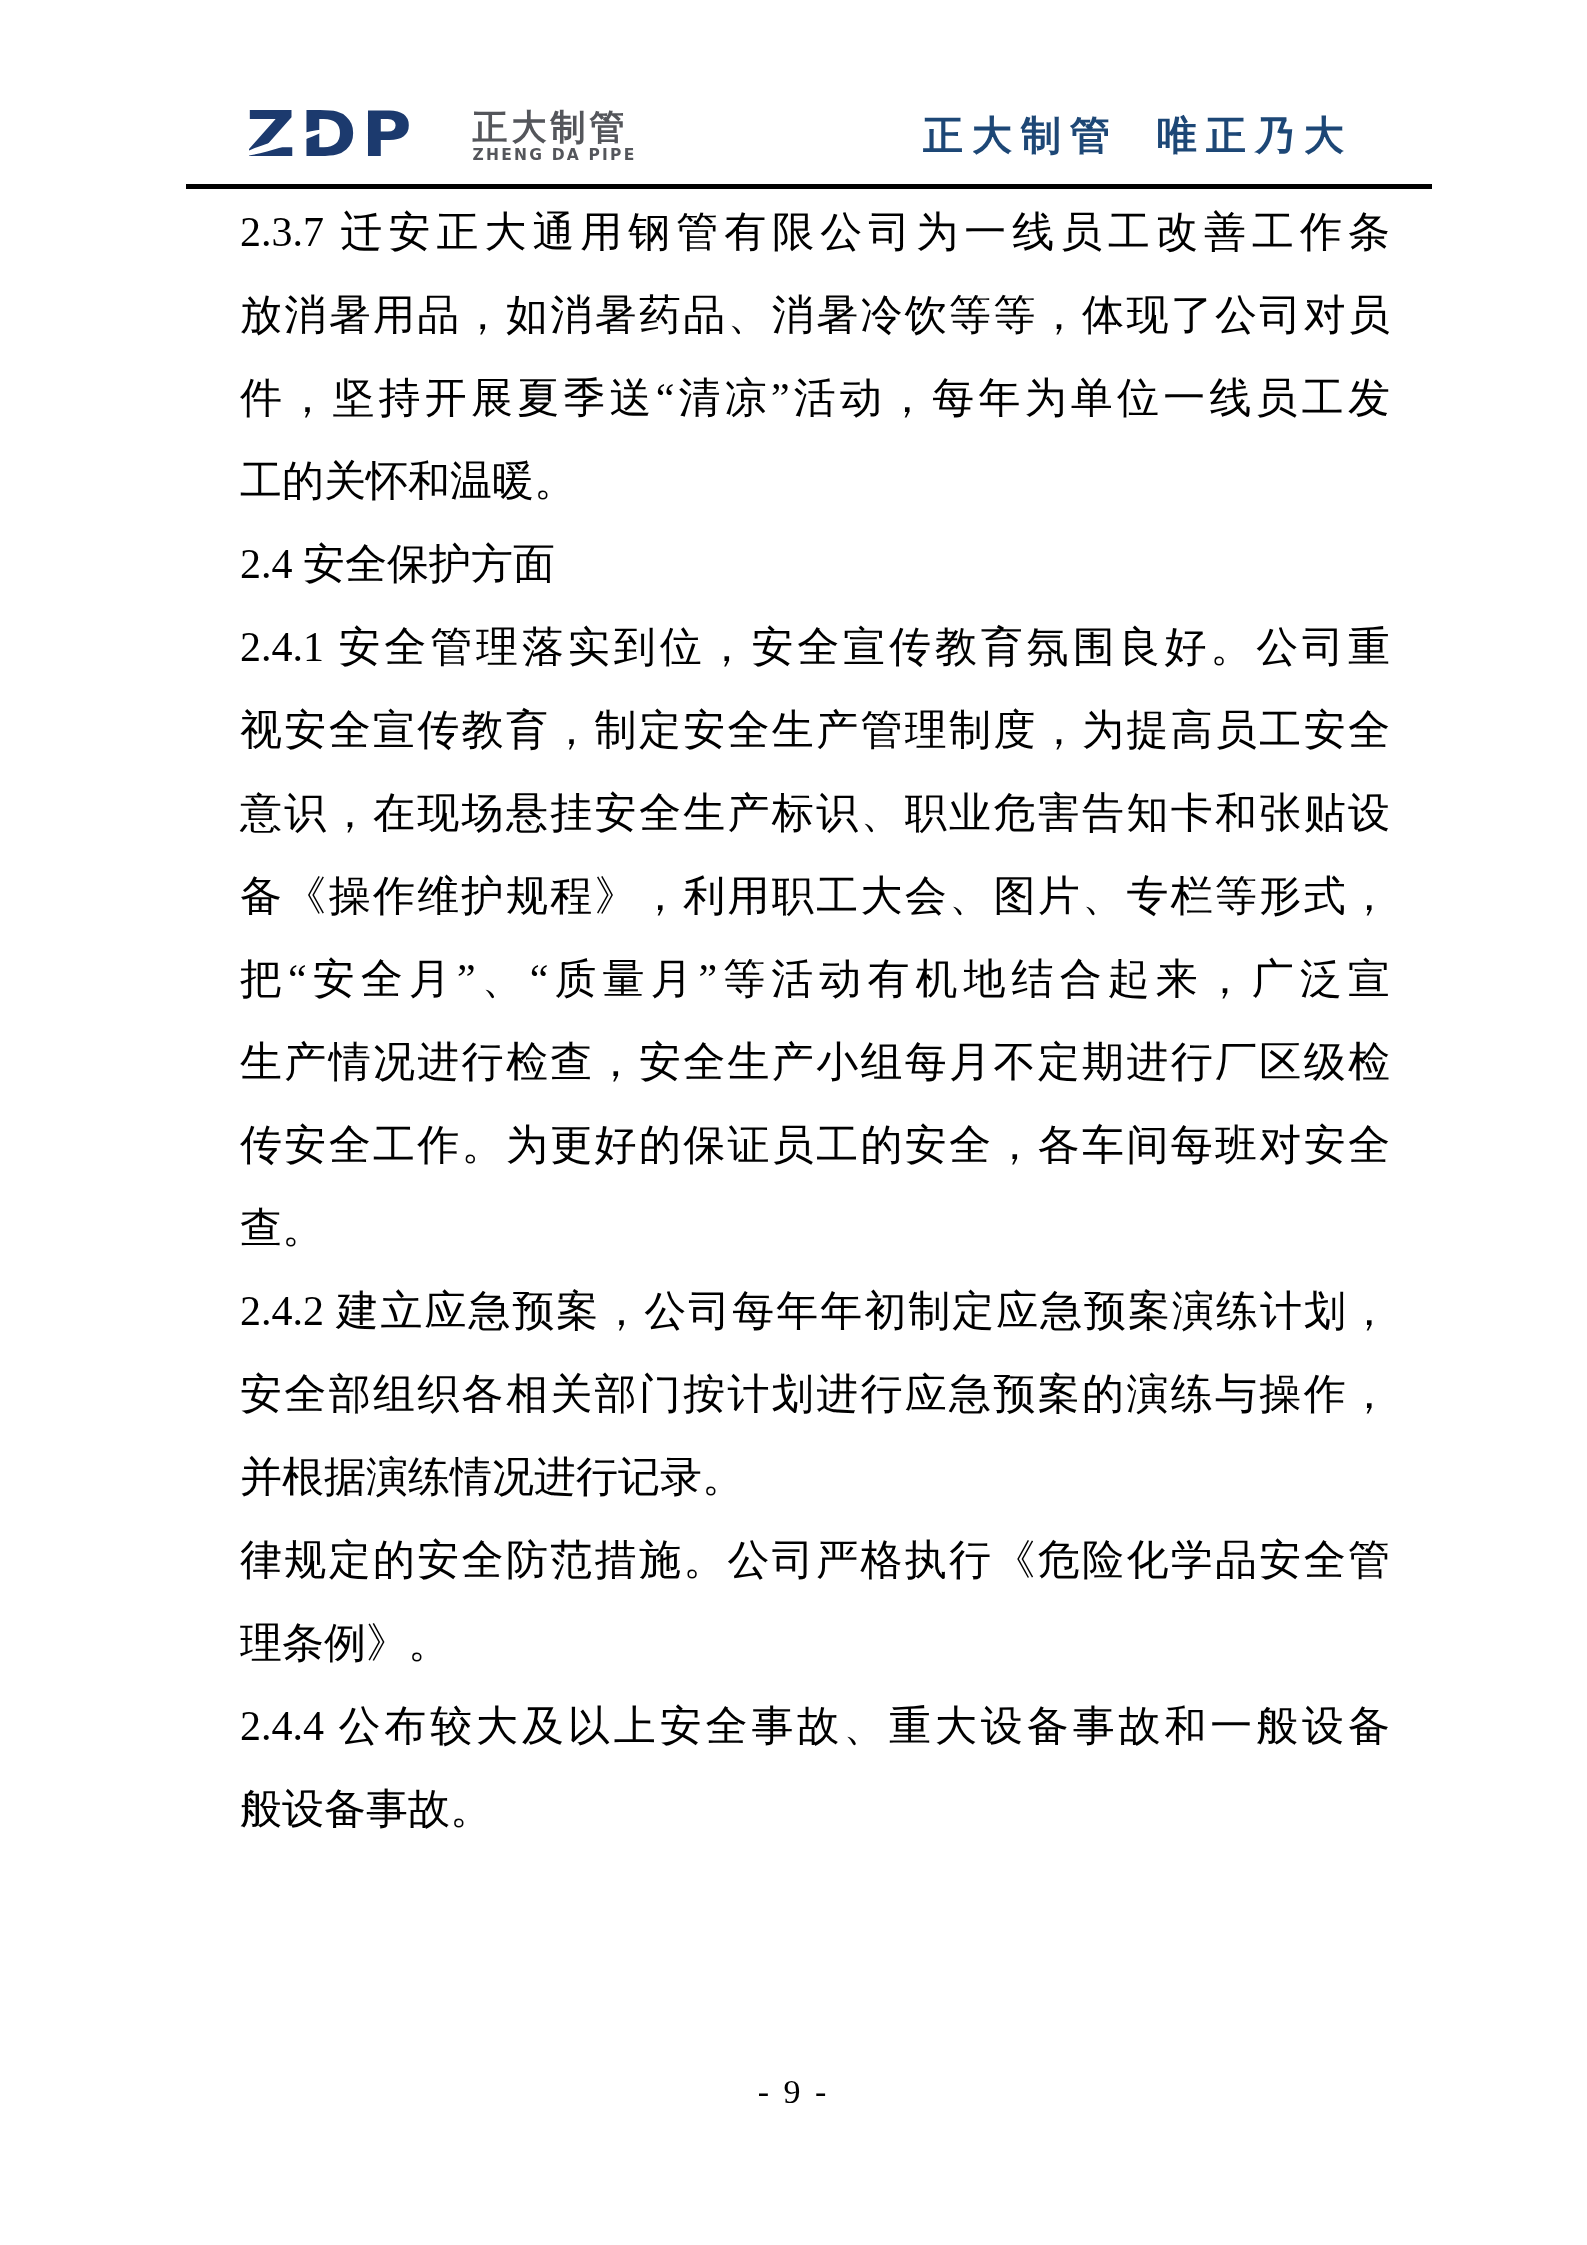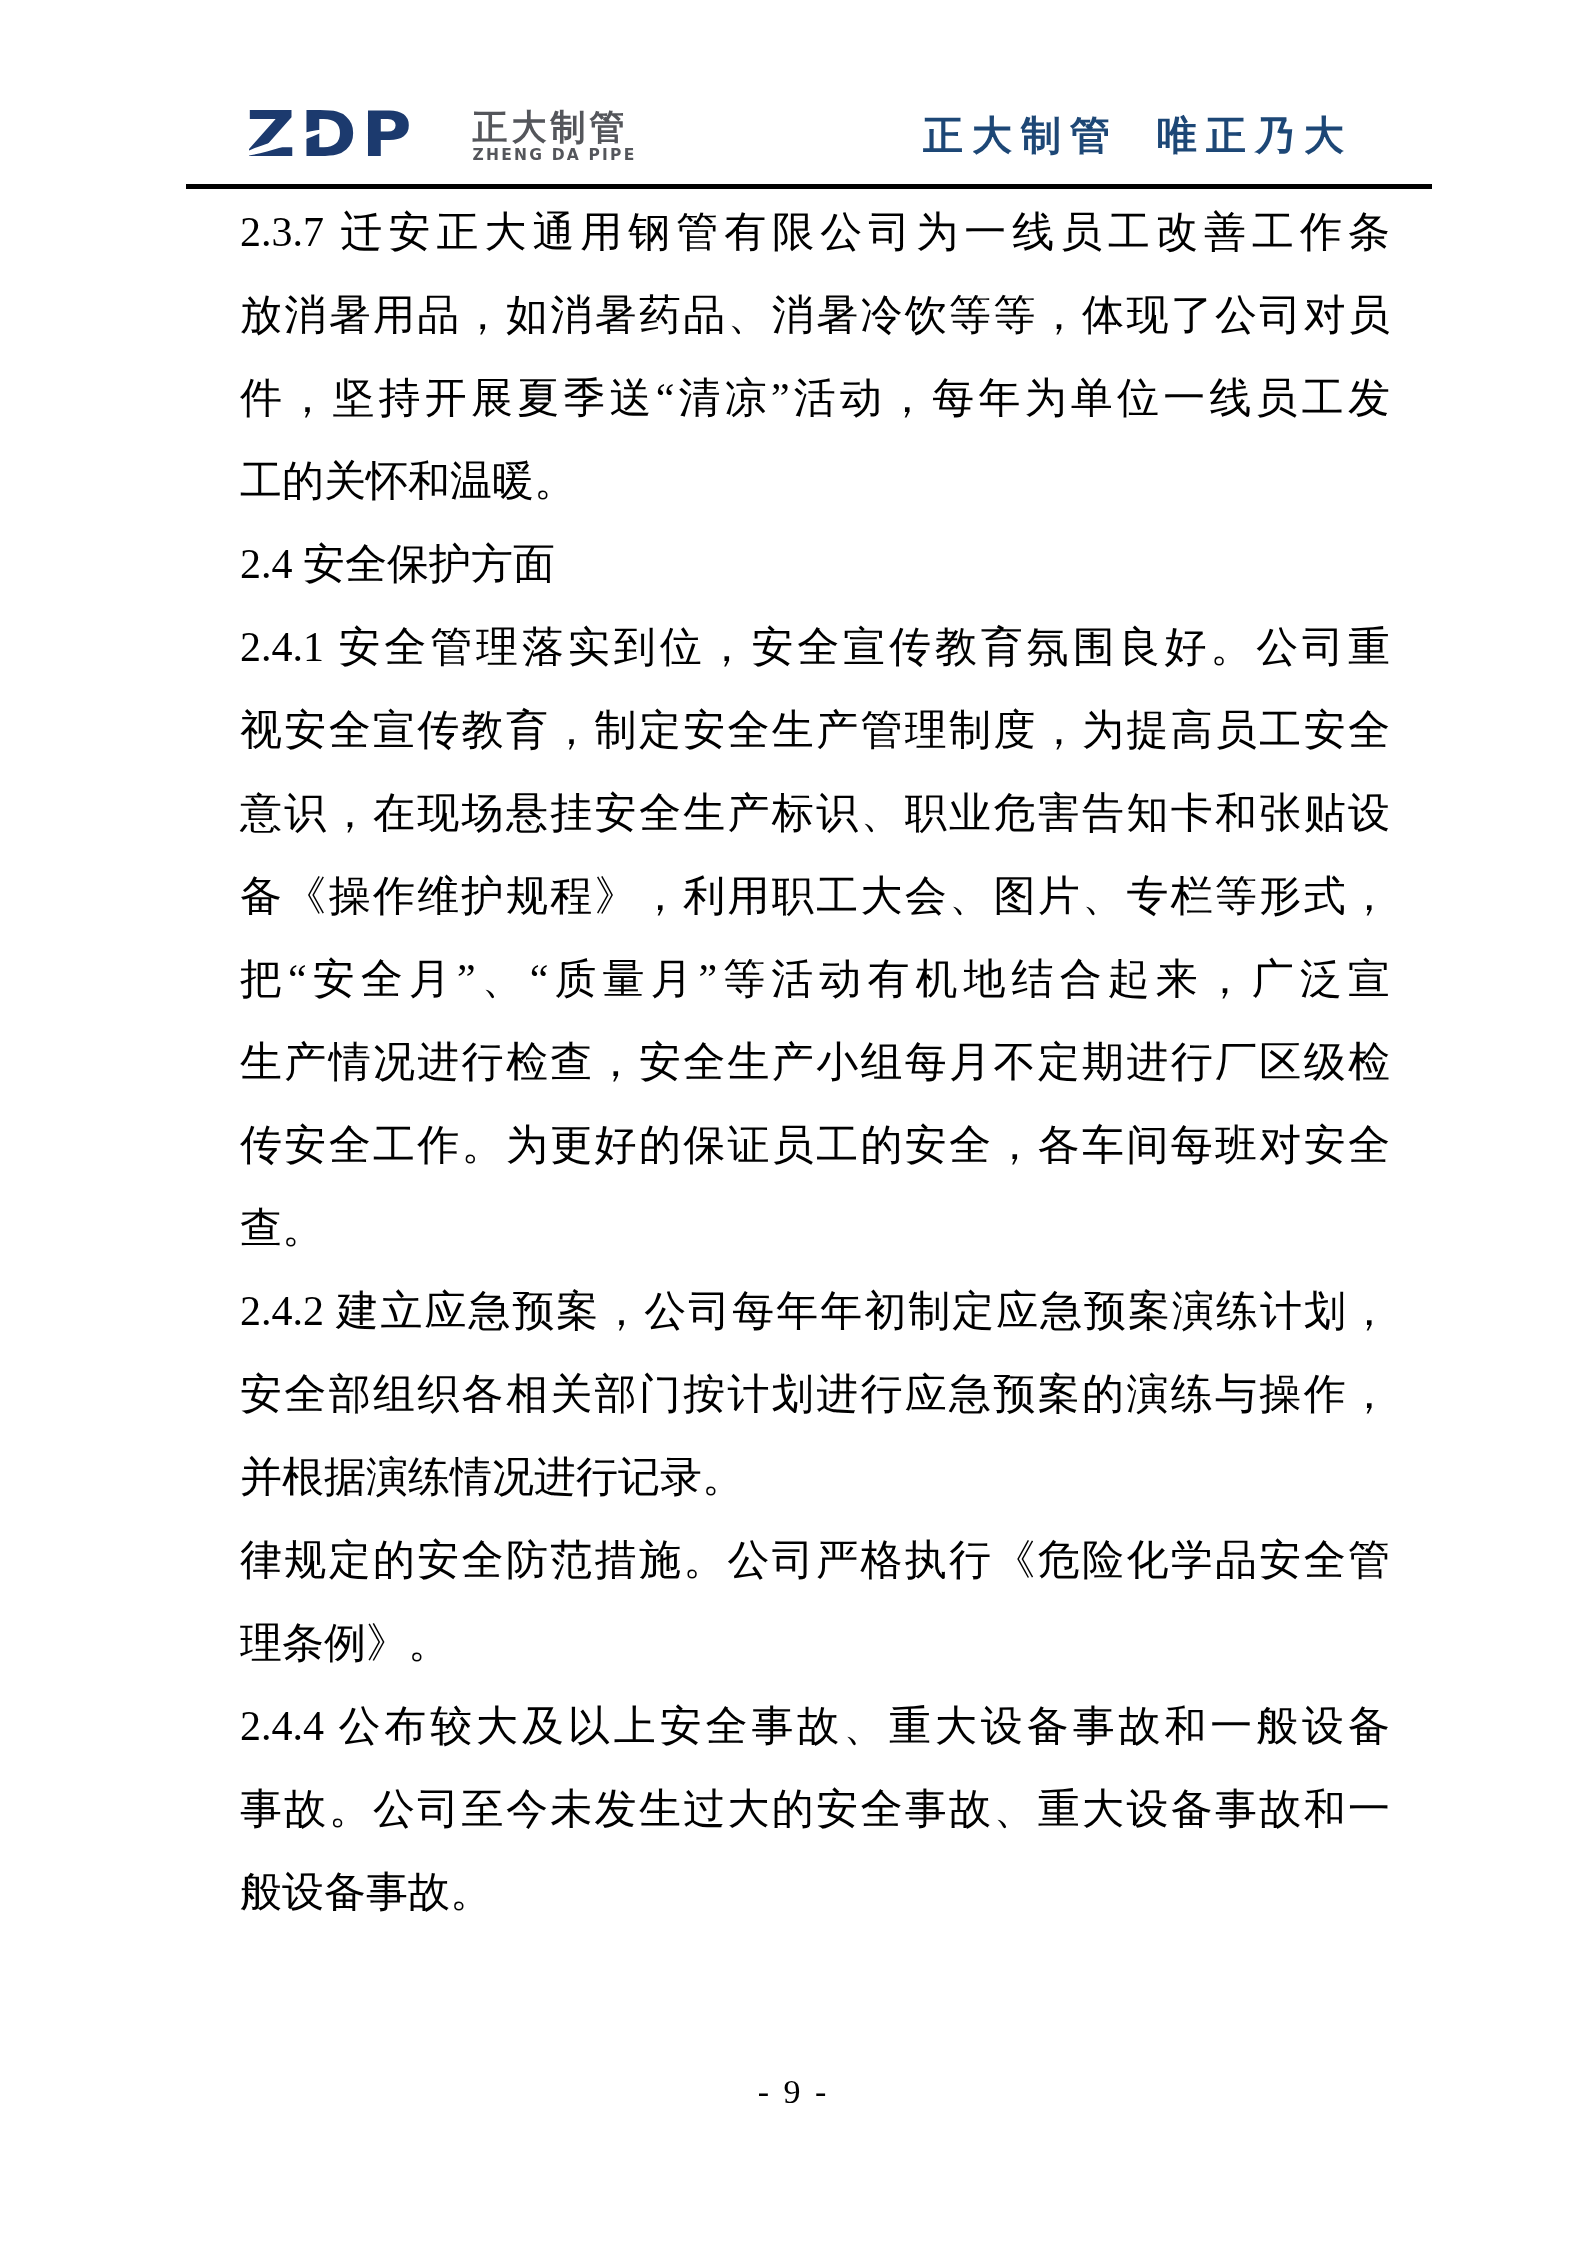--- a/index.html
+++ b/index.html
@@ -157,19 +157,18 @@
       <div class="line j">把“安全月”、“质量月”等活动有机地结合起来，广泛宣</div>
       <div class="line j">生产情况进行检查，安全生产小组每月不定期进行厂区级检</div>
       <div class="line j">传安全工作。为更好的保证员工的安全，各车间每班对安全</div>
       <div class="line">查。</div>
       <div class="line j">2.4.2 建立应急预案，公司每年年初制定应急预案演练计划，</div>
       <div class="line j">安全部组织各相关部门按计划进行应急预案的演练与操作，</div>
       <div class="line">并根据演练情况进行记录。</div>
       <div class="line j">律规定的安全防范措施。公司严格执行《危险化学品安全管</div>
       <div class="line">理条例》。</div>
       <div class="line j">2.4.4 公布较大及以上安全事故、重大设备事故和一般设备</div>
-      <div class="line j">事故。公司至今未发生过大的安全事故、重大设备事故和一</div>
       <div class="line">般设备事故。</div>
     </div>
 
   <div class="page-number">- 9 -</div>
 
 </div>
 
 </body></html>

